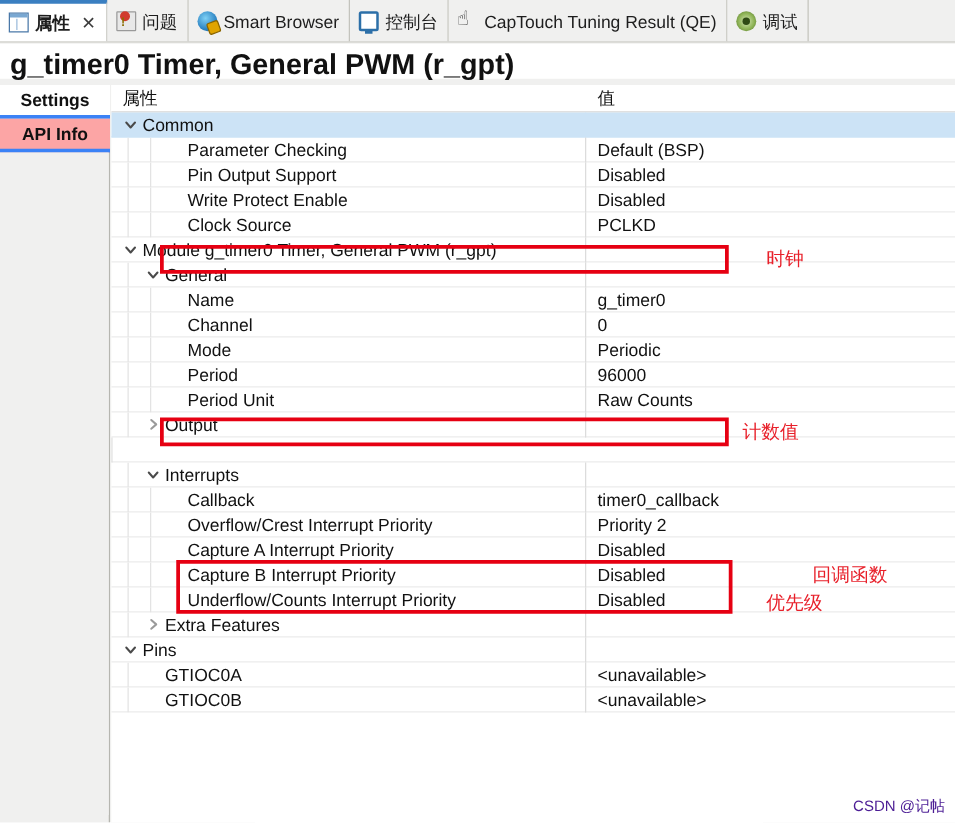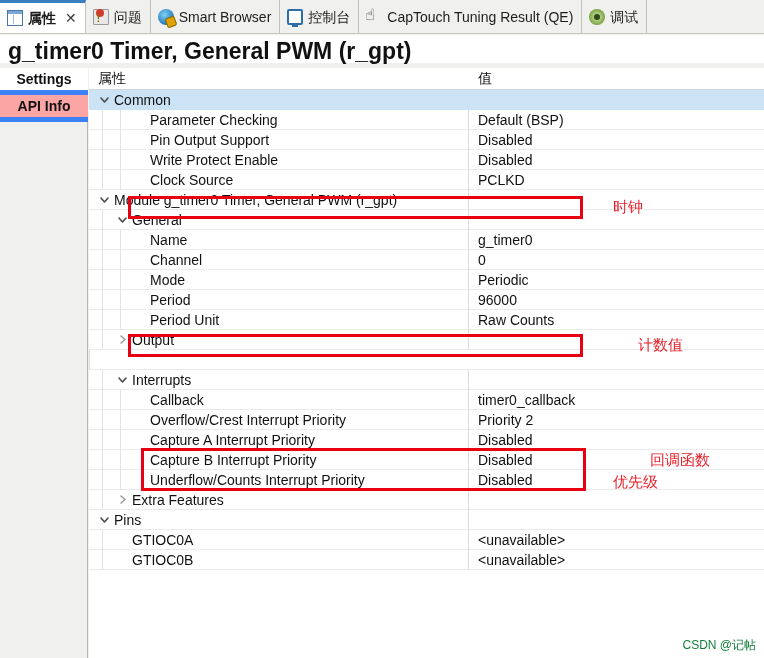--- a/index.html
+++ b/index.html
@@ -133,21 +133,21 @@
   .leftpane {
     position: absolute; left: 0; top: 68px;
     width: 88px; height: 590px;
     background: #f0f0ef;
     border-right: 1px solid #b6b6b0;
   }
   .side-tab {
     width: 88px; height: 27px;
     display: flex; align-items: center; justify-content: center;
     font-size: 14px; color: #111;
-    border-bottom: 5px solid #3b82f6;
+    border-bottom: 3px solid #3b82f6;
     cursor: default;
   }
   .side-tab.active {
     background: #ffffff;
     font-weight: bold;
     border-right: 0;
   }
   .side-tab.inactive {
     background: #fca5a5;
     font-weight: bold;
@@ -224,21 +224,21 @@
     font-size: 15px;
     z-index: 6;
     white-space: nowrap;
     font-family: "Liberation Sans", "DejaVu Sans", sans-serif;
   }
 
   
   .watermark {
     position: absolute;
     right: 8px; bottom: 4px;
-    color: #15803d;
+    color: #4c1d95;
     font-size: 12px;
     z-index: 7;
   }
 </style>
 </head>
 <body>
 
 <div id="app">
 
   <div class="tabbar">
@@ -547,19 +547,19 @@
           <div class="cell-val">&lt;unavailable&gt;</div>
         </div>
       </div>
   </div>
 
   <div id="annot-layer">
       <div class="redbox" style="left: 128px; top: 196px; width: 455px; height: 23px; border-color: rgb(230, 0, 18);"></div>
       <div class="redbox" style="left: 128px; top: 334px; width: 455px; height: 23px; border-color: rgb(230, 0, 18);"></div>
       <div class="redbox" style="left: 141px; top: 448px; width: 445px; height: 43px; border-color: rgb(230, 0, 18);"></div>
       <div class="redlabel" style="left: 613px; top: 198px; font-family: Liberation Mono, monospace;">时钟</div>
-      <div class="redlabel" style="left: 638px; top: 336px;">计数值</div>
+      <div class="redlabel" style="left: 594px; top: 336px;">计数值</div>
       <div class="redlabel" style="left: 613px; top: 451px; margin-left: 37px;">回调函数</div>
       <div class="redlabel" style="left: 613px; top: 473px;">优先级</div>
     </div>
 
   <div class="watermark">CSDN @记帖</div>
 </div>
 
 </body></html>

